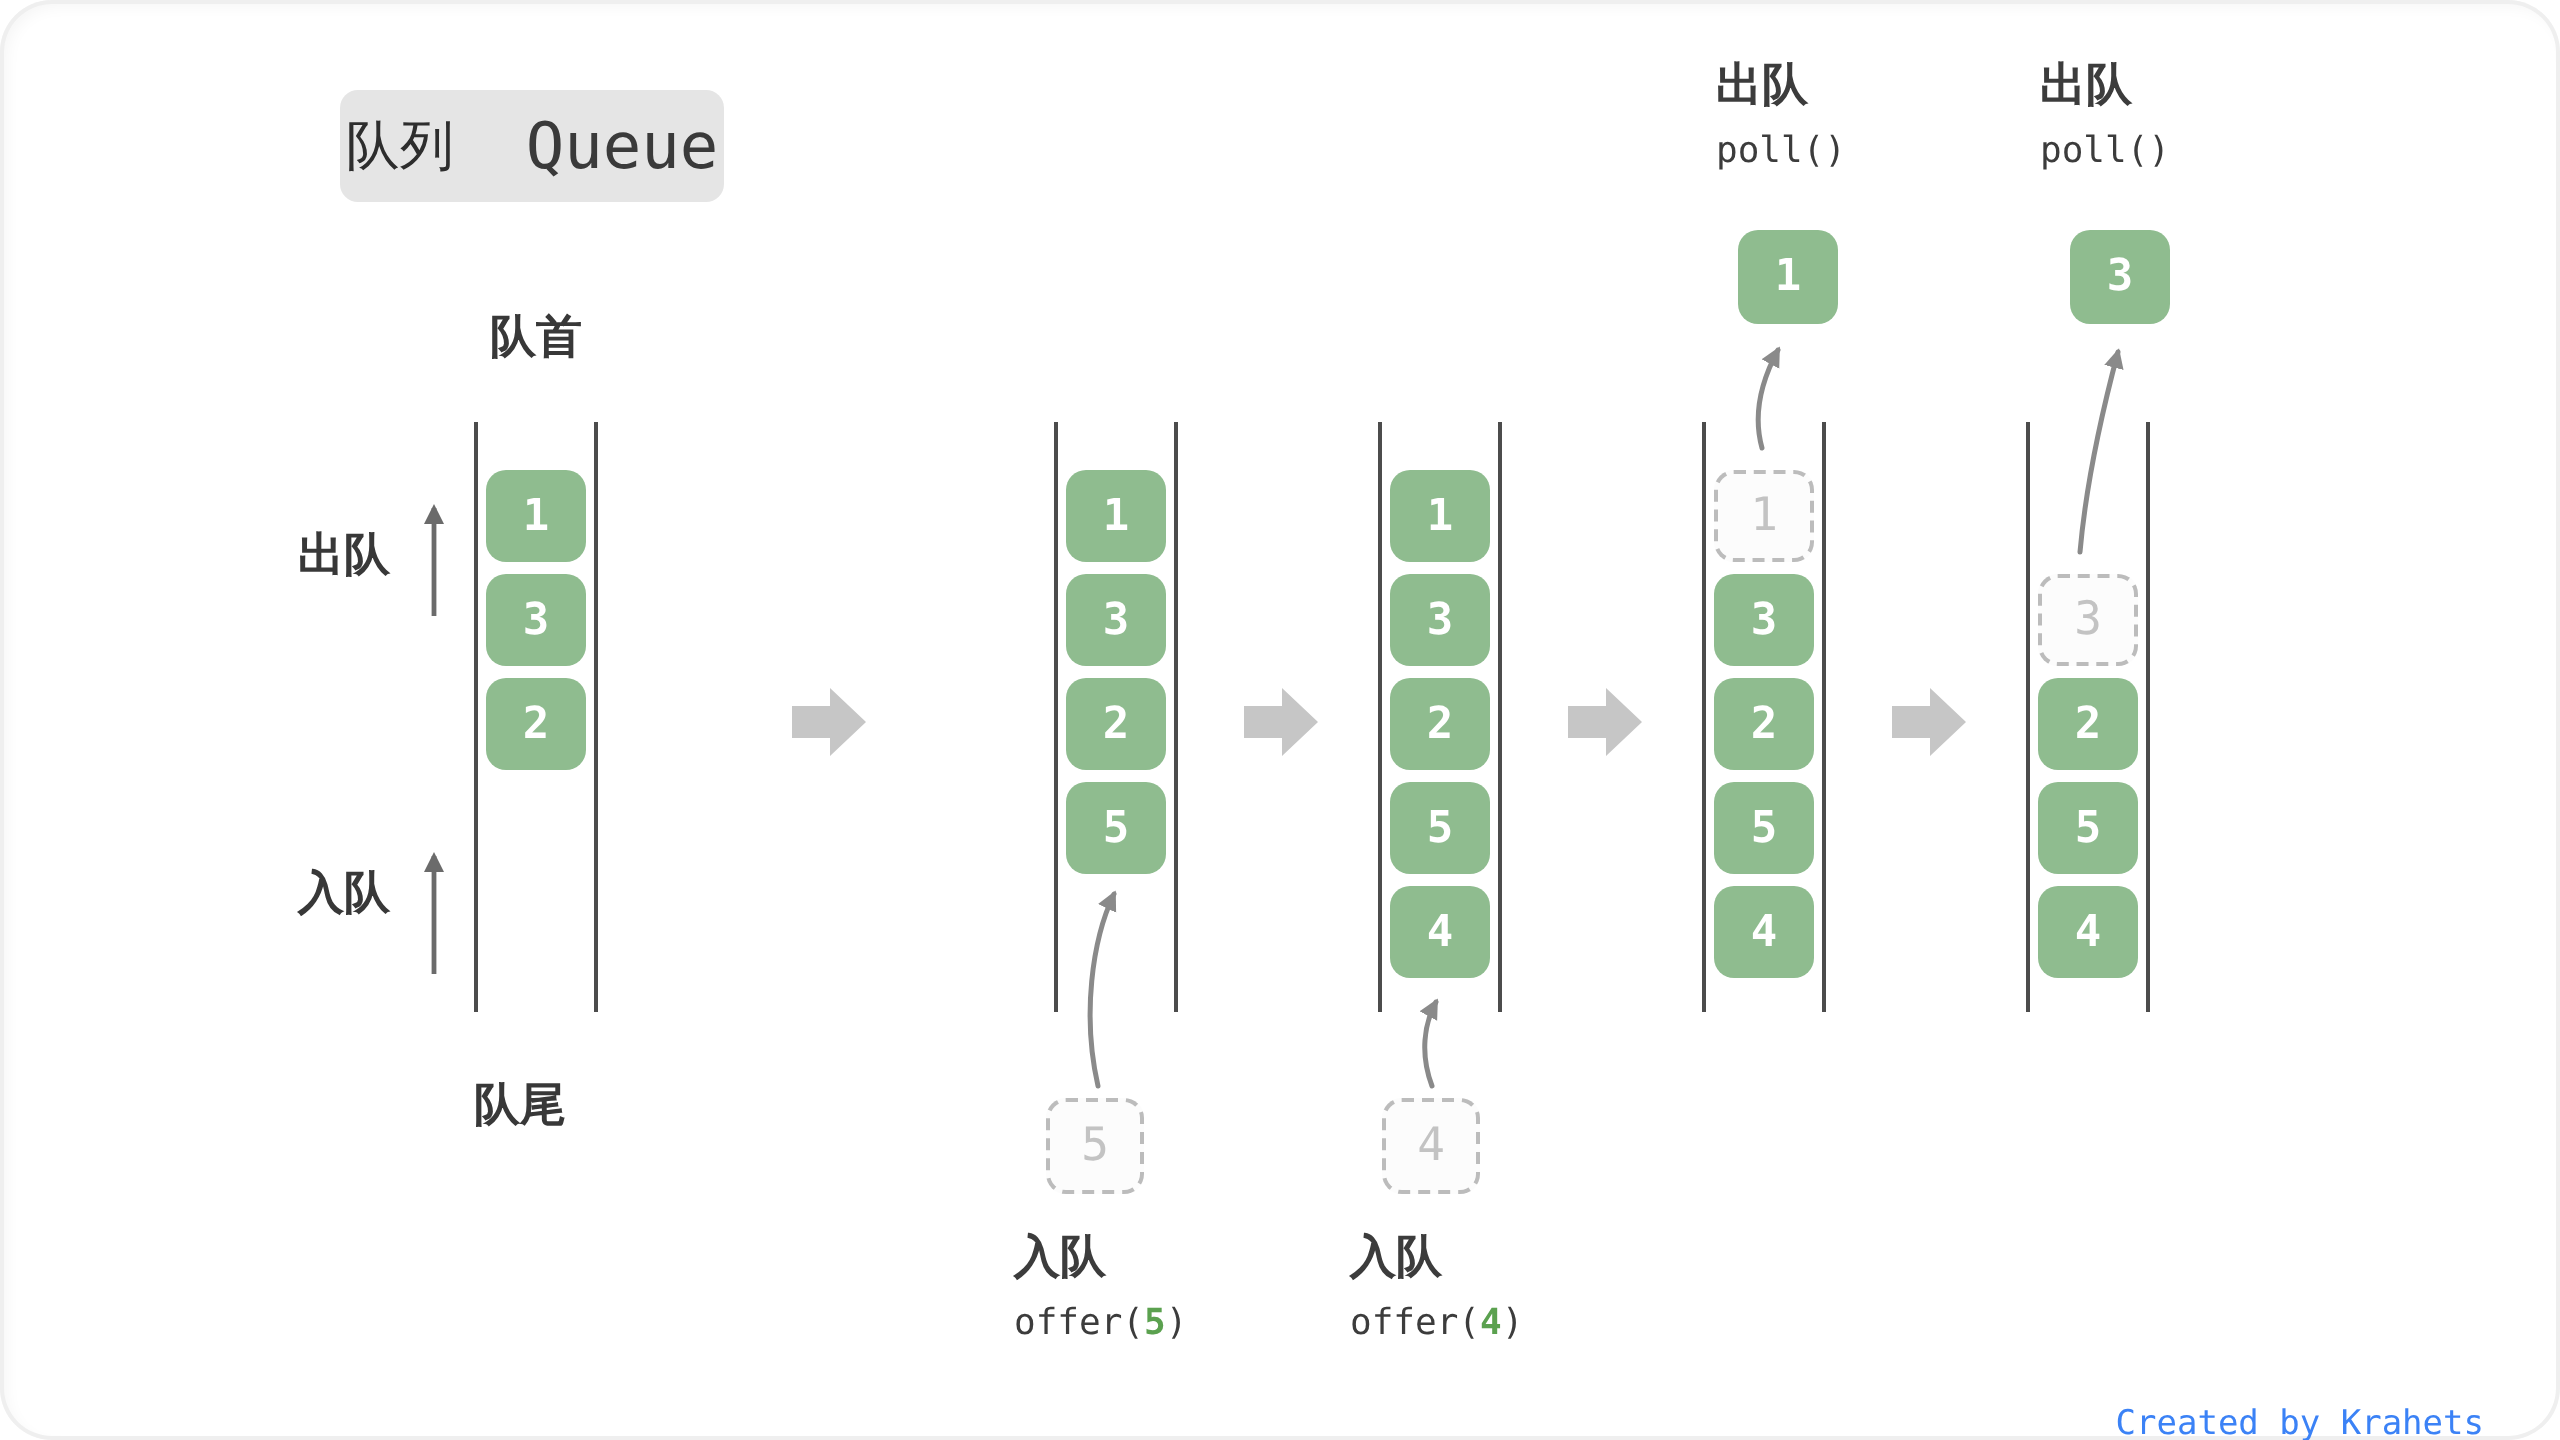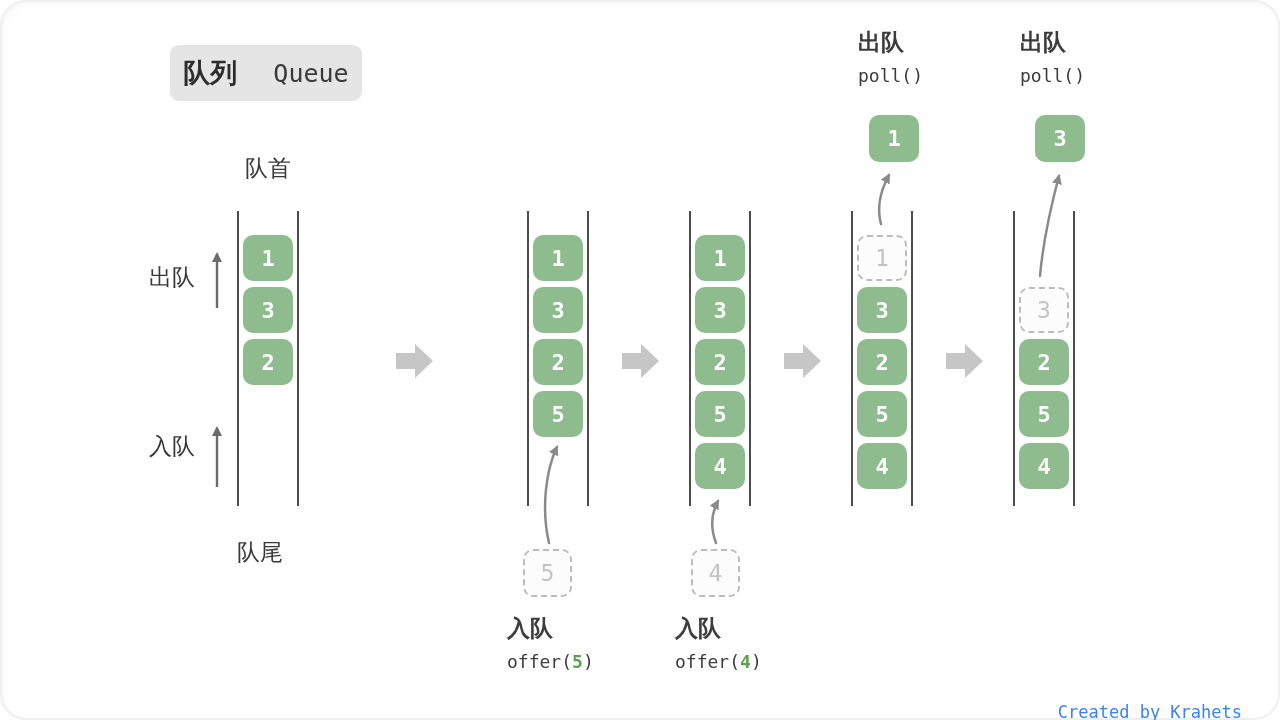--- a/index.html
+++ b/index.html
@@ -7,25 +7,25 @@
     position:relative;width:1280px;height:720px;background:#ffffff;
     border-radius:26px;box-shadow:inset 0 0 0 2px #efefef, inset 3px 3px 8px rgba(0,0,0,0.045);
     overflow:hidden;font-family:"Liberation Sans","DejaVu Sans",sans-serif;
   }
 
   
   .title-box{
     position:absolute;left:170px;top:45px;width:192px;height:56px;
     background:#e5e5e5;border-radius:9px;display:flex;align-items:center;justify-content:center;gap:13px;
   }
-  .title-zh{font-size:27px;font-weight:700;color:#2d2d2d;}
-  .title-en{font-family:"DejaVu Sans Mono","Liberation Mono",monospace;font-size:25px;color:#3a3a3a;margin-left:23px;}
+  .title-zh{font-size:27px;font-weight:400;color:#2d2d2d;}
+  .title-en{font-family:"DejaVu Sans Mono","Liberation Mono",monospace;font-size:32px;color:#3a3a3a;margin-left:23px;}
 
   
-  .lbl{position:absolute;color:#383838;font-size:23px;font-weight:400;line-height:1;}
+  .lbl{position:absolute;color:#383838;font-size:23px;font-weight:700;line-height:1;}
   .lbl-front{left:237px;top:157px;width:62px;text-align:center;}
   .lbl-rear{left:237px;top:541px;width:62px;text-align:left;}
   .lbl-dequeue{left:149px;top:266px;}
   .lbl-enqueue{left:149px;top:435px;}
 
   
   .col{position:absolute;top:211px;width:62px;height:295px;}
   .rail{position:absolute;top:0;width:2px;height:295px;background:#4c4c4c;}
   .rail.left{left:0;}
   .rail.right{right:0;}

